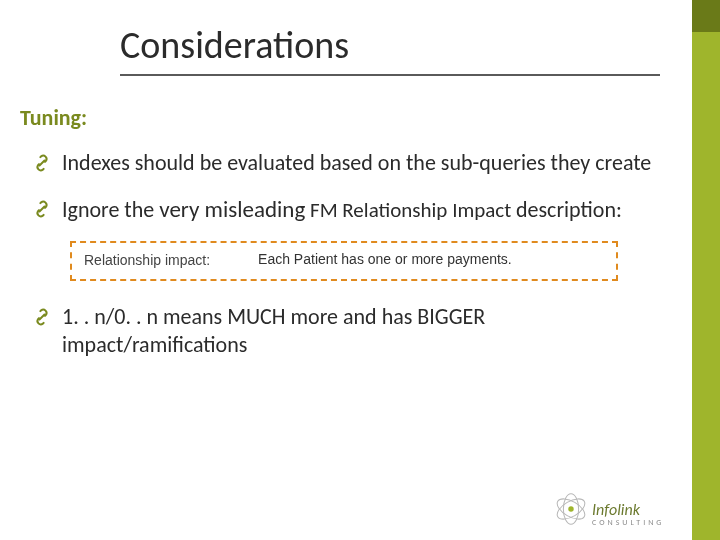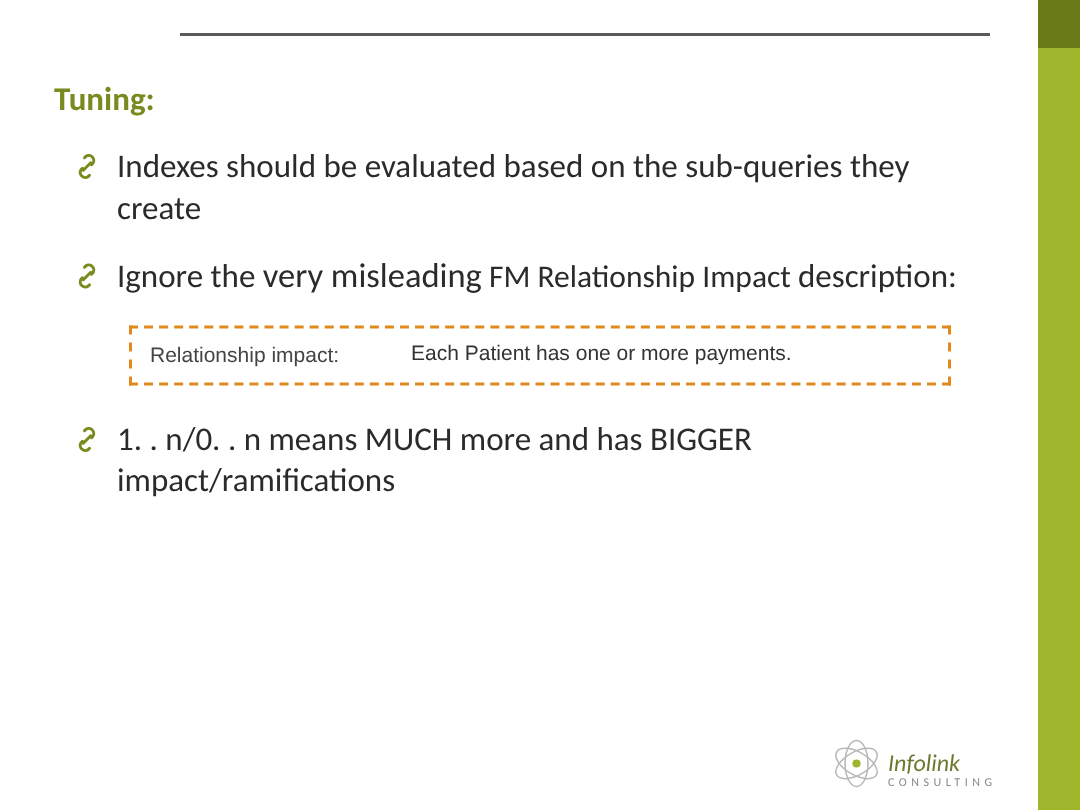--- a/index.html
+++ b/index.html
@@ -3,21 +3,21 @@
 <meta charset="utf-8">
 <style>
   html,body{margin:0;padding:0;width:720px;height:540px;font-family:Calibri,Arial,sans-serif;background:#fff;color:#333;overflow:hidden}
   .slide{position:relative;width:720px;height:540px;box-sizing:border-box}
   .accent-bar{position:absolute;top:0;right:0;width:28px;height:100%}
   .accent-top{width:100%;height:32px}
   .accent-rest{width:100%;height:calc(100% - 32px)}
   .title-wrap{padding:22px 60px 0 120px}
   .title{font-size:38px;font-weight:400;color:#2b2b2b;margin:0 0 6px 0}
   .title-rule{border:none;border-top:2px solid #5a5a5a;margin:0}
-  .body{padding:28px 60px 0 36px}
+  .body{padding:28px 60px 0 20px}
   .subhead{font-size:22px;font-weight:600;margin:0 0 18px 0}
   ul.bullets{list-style:none;margin:0;padding:0 0 0 42px}
   ul.bullets>li{position:relative;font-size:22px;line-height:1.25;margin:0 0 18px 0;color:#2b2b2b}
   ul.bullets>li .link-icon{position:absolute;left:-30px;top:3px;width:20px;height:20px}
   .small-run{font-size:23px}
   .fm-text{font-size:21px}
   .callout{margin:2px 0 22px 50px;border:2px dashed #e08a1e;padding:8px 12px 10px 12px;display:flex;gap:48px;font-family:Tahoma,Arial,sans-serif;width:548px;box-sizing:border-box}
   .callout .label{font-size:14px;color:#444;white-space:nowrap;padding-top:1px}
   .callout .lines{font-size:14px;color:#333}
   .callout .lines div{margin-bottom:2px}
@@ -32,20 +32,21 @@
 <body>
 
 <div class="slide">
 
   <div class="accent-bar">
     <div class="accent-top" style="background:#6a7a18"></div>
     <div class="accent-rest" style="background:#9fb52c"></div>
   </div>
 
   <div class="title-wrap">
+    <h1 class="title">Considerations</h1>
     <hr class="title-rule">
   </div>
 
   <div class="body">
     <p class="subhead" style="color:#7a8a1f">Tuning:</p>
 
     <ul class="bullets">
 
       <li>
         <span class="link-icon">

